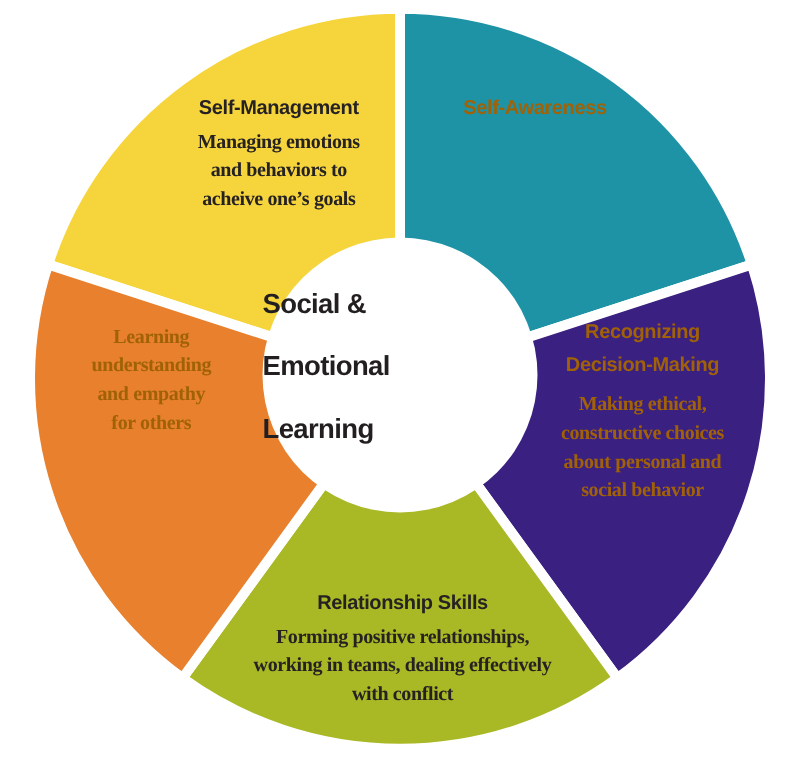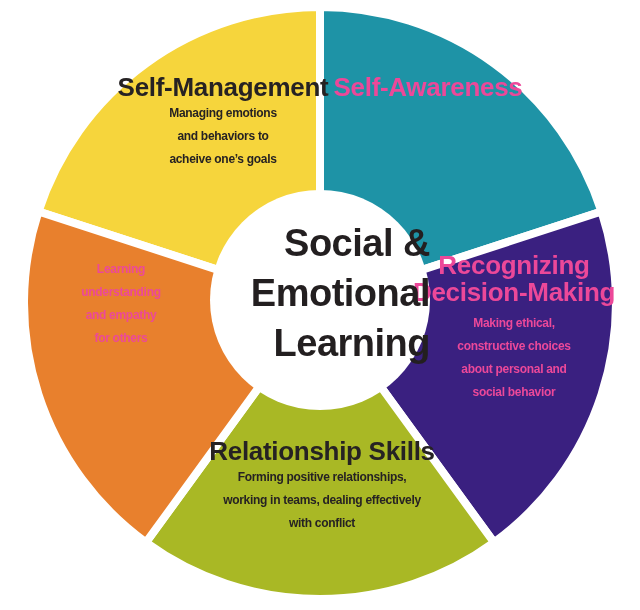--- a/index.html
+++ b/index.html
@@ -23,58 +23,59 @@
     height: 610px;
   }
   .seg-text {
     position: absolute;
     text-align: center;
     letter-spacing: -0.3px;
     pointer-events: none;
   }
   .seg-title {
     font-weight: bold;
-    font-size: 26px;
+    font-size: 16px;
     line-height: 26px;
   }
   .seg-desc {
     font-weight: bold;
-    font-size: 12px;
+    font-size: 16px;
     line-height: 23px;
     white-space: pre-line;
     margin-top: 2px;
+    font-family: Liberation Serif, serif;
   }
   .text-dark  { color: #262223; }
-  .text-light { color: #ec4899; }
+  .text-light { color: #a16207; }
 
   .seg-self-management  { left: 88px;  top: 74px;  width: 270px; }
   .seg-self-awareness   { left: 288px; top: 74px;  width: 280px; }
   .seg-responsible      { left: 399px; top: 252px; width: 230px; }
-  .seg-relationship     { left: 147px; top: 438px; width: 350px; }
+  .seg-relationship     { left: 147px; top: 470px; width: 350px; }
   .seg-social-awareness { left: 21px;  top: 252px; width: 200px; }
 
   .seg-responsible .seg-title,
   .seg-social-awareness .seg-title {
     line-height: 27px;
     white-space: pre-line;
   }
   .seg-responsible .seg-desc,
   .seg-social-awareness .seg-desc {
     margin-top: 6px;
   }
 
   .center-label {
     position: absolute;
     left: 210px;
     top: 218px;
     width: 220px;
-    text-align: right;
+    text-align: left;
     color: #231f20;
     font-weight: bold;
-    font-size: 38px;
+    font-size: 22px;
     line-height: 50px;
     letter-spacing: -0.5px;
     white-space: pre-line;
     pointer-events: none;
   }
 </style>
 </head>
 <body>
 
 <div class="stage">

